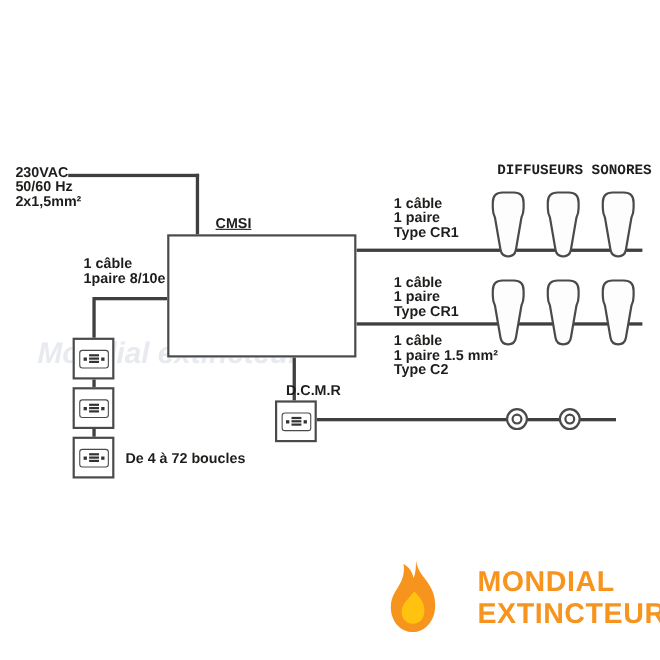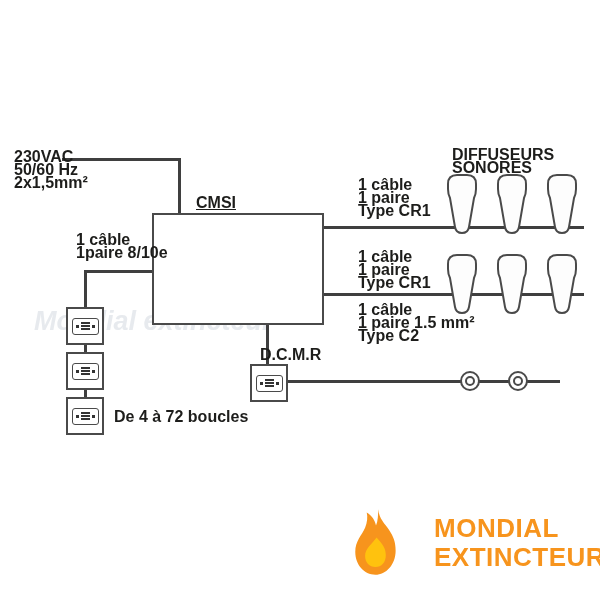--- a/index.html
+++ b/index.html
@@ -1,21 +1,21 @@
 <!DOCTYPE html>
 <html><head>
 <meta charset="utf-8">
 <style>
   * { margin:0; padding:0; box-sizing:border-box; }
   body { font-family:"Liberation Sans", sans-serif; background:#ffffff; }
   .canvas { position:relative; width:600px; height:600px; background:#ffffff; overflow:hidden; }
 
   .label {
     position:absolute; white-space:pre-line;
-    font-size:16px; font-weight:700; color:#1d1d1b; line-height:13px;
+    font-size:13px; font-weight:700; color:#1d1d1b; line-height:13px;
   }
   .wire { position:absolute; background:#3f3f3f; }
 
   .watermark {
     position:absolute; left:34px; top:306px; width:330px;
     font-size:27px; font-weight:700; font-style:italic;
     color:rgba(185,195,205,0.35); pointer-events:none;
   }
 
   .cmsi-box {
@@ -114,21 +114,21 @@
       <span class="device-bars">
           <i></i>
           <i></i>
           <i></i>
         </span>
       <span class="device-dot"></span>
     </div>
   </div>
   <div class="label" style="left:114px; top:410px;">De 4 à 72 boucles</div>
 
-  <div class="label" style="left:452px; top:148px;">DIFFUSEURS SONORES</div>
+  <div class="label" style="left:452px; top:148px;font-family:Liberation Mono, monospace;">DIFFUSEURS SONORES</div>
 
   <div class="label" style="left:358px; top:178px;">1 câble
 1 paire
 Type CR1</div>
   <div class="label" style="left:358px; top:250px;">1 câble
 1 paire
 Type CR1</div>
 
   <div class="sounder" style="left:444px; top:172px;">
     <svg width="36" height="64" viewBox="0 0 36 64">

